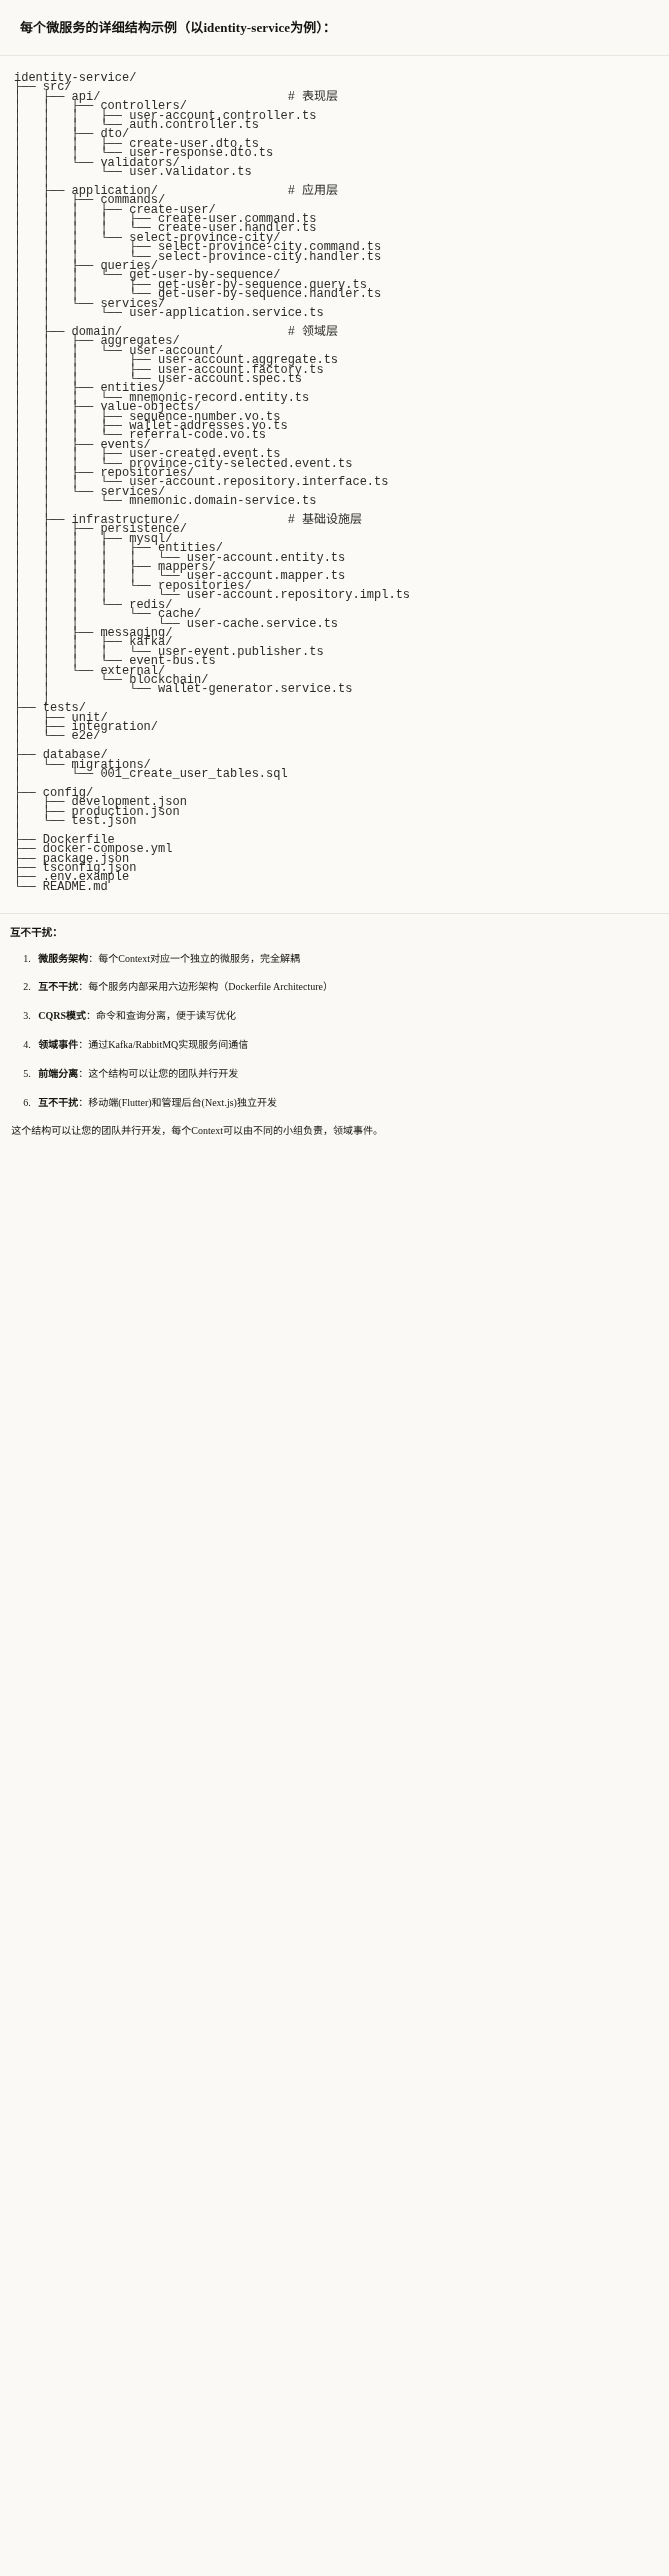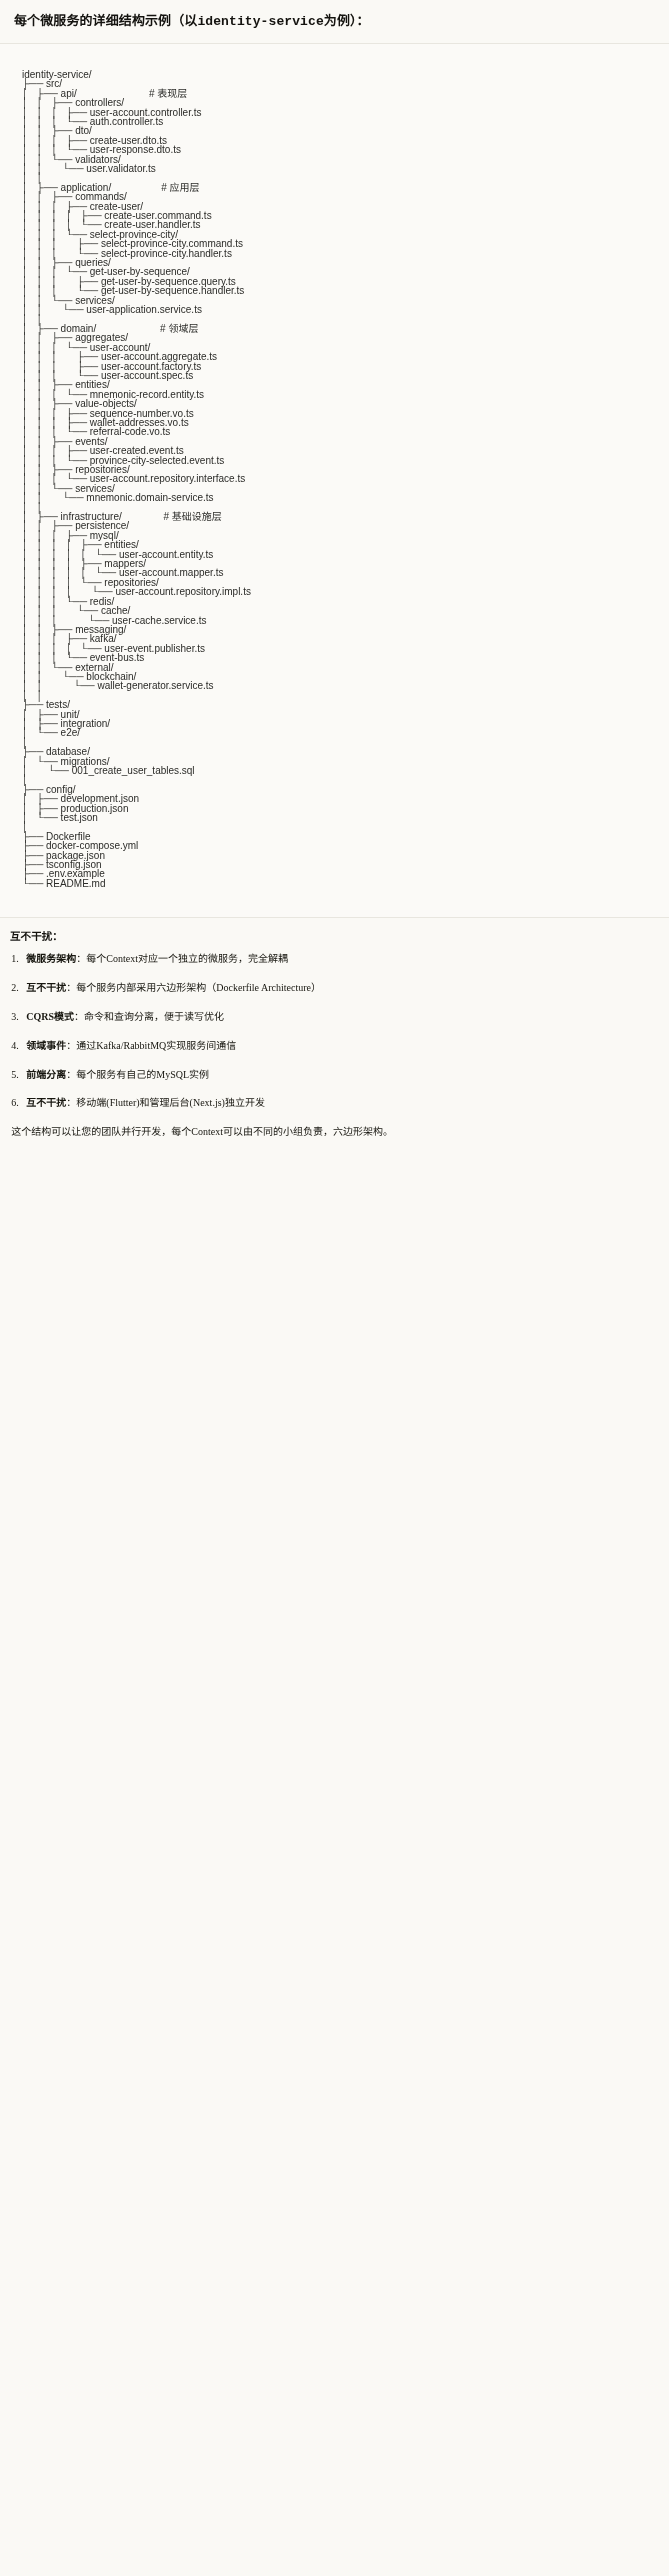--- a/index.html
+++ b/index.html
@@ -21,60 +21,60 @@
     position: relative;
   }
 
   
   .heading-block {
     padding: 8.8px 10px 7.5px 10px;
     border-bottom: 0.6px solid #e8e6df;
     background: #faf9f5;
   }
   .heading {
-    font-family: Liberation Mono, monospace;
+    font-family: Liberation Serif, serif;
     font-weight: bold;
     font-size: 13px;
     line-height: 1.45;
     letter-spacing: 0.1px;
-    margin: 4px;
+    margin: 10px;
     color: #14130f;
   }
 
   
   .code-block {
     background: #fbfaf7;
     padding: 13.8px 10px 16.3px 10px;
     border-bottom: 0.6px solid #e8e6df;
   }
   pre.tree {
-    margin: 12px;
-    font-family: Liberation Sans, sans-serif;
-    font-size: 10px;
+    margin: 4px;
+    font-family: Liberation Mono, monospace;
+    font-size: 12px;
     line-height: 9.4px;
     color: #2b2b28;
     white-space: pre;
     letter-spacing: 0px;
     tab-size: 4;
   }
 
   
   .notes-block {
     padding: 10px 10px 6.3px 10px;
     background: #faf9f5;
   }
   .notes-title {
     font-family: "Liberation Serif", "DejaVu Serif", serif;
     font-weight: bold;
     font-size: 10.6px;
     margin: 0 0 8.8px 0;
     color: #14130f;
   }
   ol.notes-list {
-    margin: 0;
+    margin: 12px;
     padding: 0;
     list-style: none;
     counter-reset: noteitem;
   }
   ol.notes-list li {
     font-family: "Liberation Serif", "DejaVu Serif", serif;
     font-size: 10px;
     line-height: 1.5;
     margin: 0 0 13.8px 0;
     color: #17160f;
@@ -201,20 +201,20 @@
 └── README.md</pre>
   </div>
 
   <div class="notes-block">
     <h2 class="notes-title">互不干扰：</h2>
     <ol class="notes-list">
         <li><span class="lead">微服务架构</span><span>：每个Context对应一个独立的微服务，完全解耦</span></li>
         <li><span class="lead">互不干扰</span><span>：每个服务内部采用六边形架构（Dockerfile Architecture）</span></li>
         <li><span class="lead">CQRS模式</span><span>：命令和查询分离，便于读写优化</span></li>
         <li><span class="lead">领域事件</span><span>：通过Kafka/RabbitMQ实现服务间通信</span></li>
-        <li><span class="lead">前端分离</span><span>：每个服务有自己的MySQL实例</span></li>
+        <li><span class="lead">前端分离</span><span>：这个结构可以让您的团队并行开发</span></li>
         <li><span class="lead">互不干扰</span><span>：移动端(Flutter)和管理后台(Next.js)独立开发</span></li>
       </ol>
-    <p class="closing">这个结构可以让您的团队并行开发，每个Context可以由不同的小组负责，六边形架构。</p>
+    <p class="closing">这个结构可以让您的团队并行开发，每个Context可以由不同的小组负责，领域事件。</p>
   </div>
 
 </div>
 
 
 </body></html>

